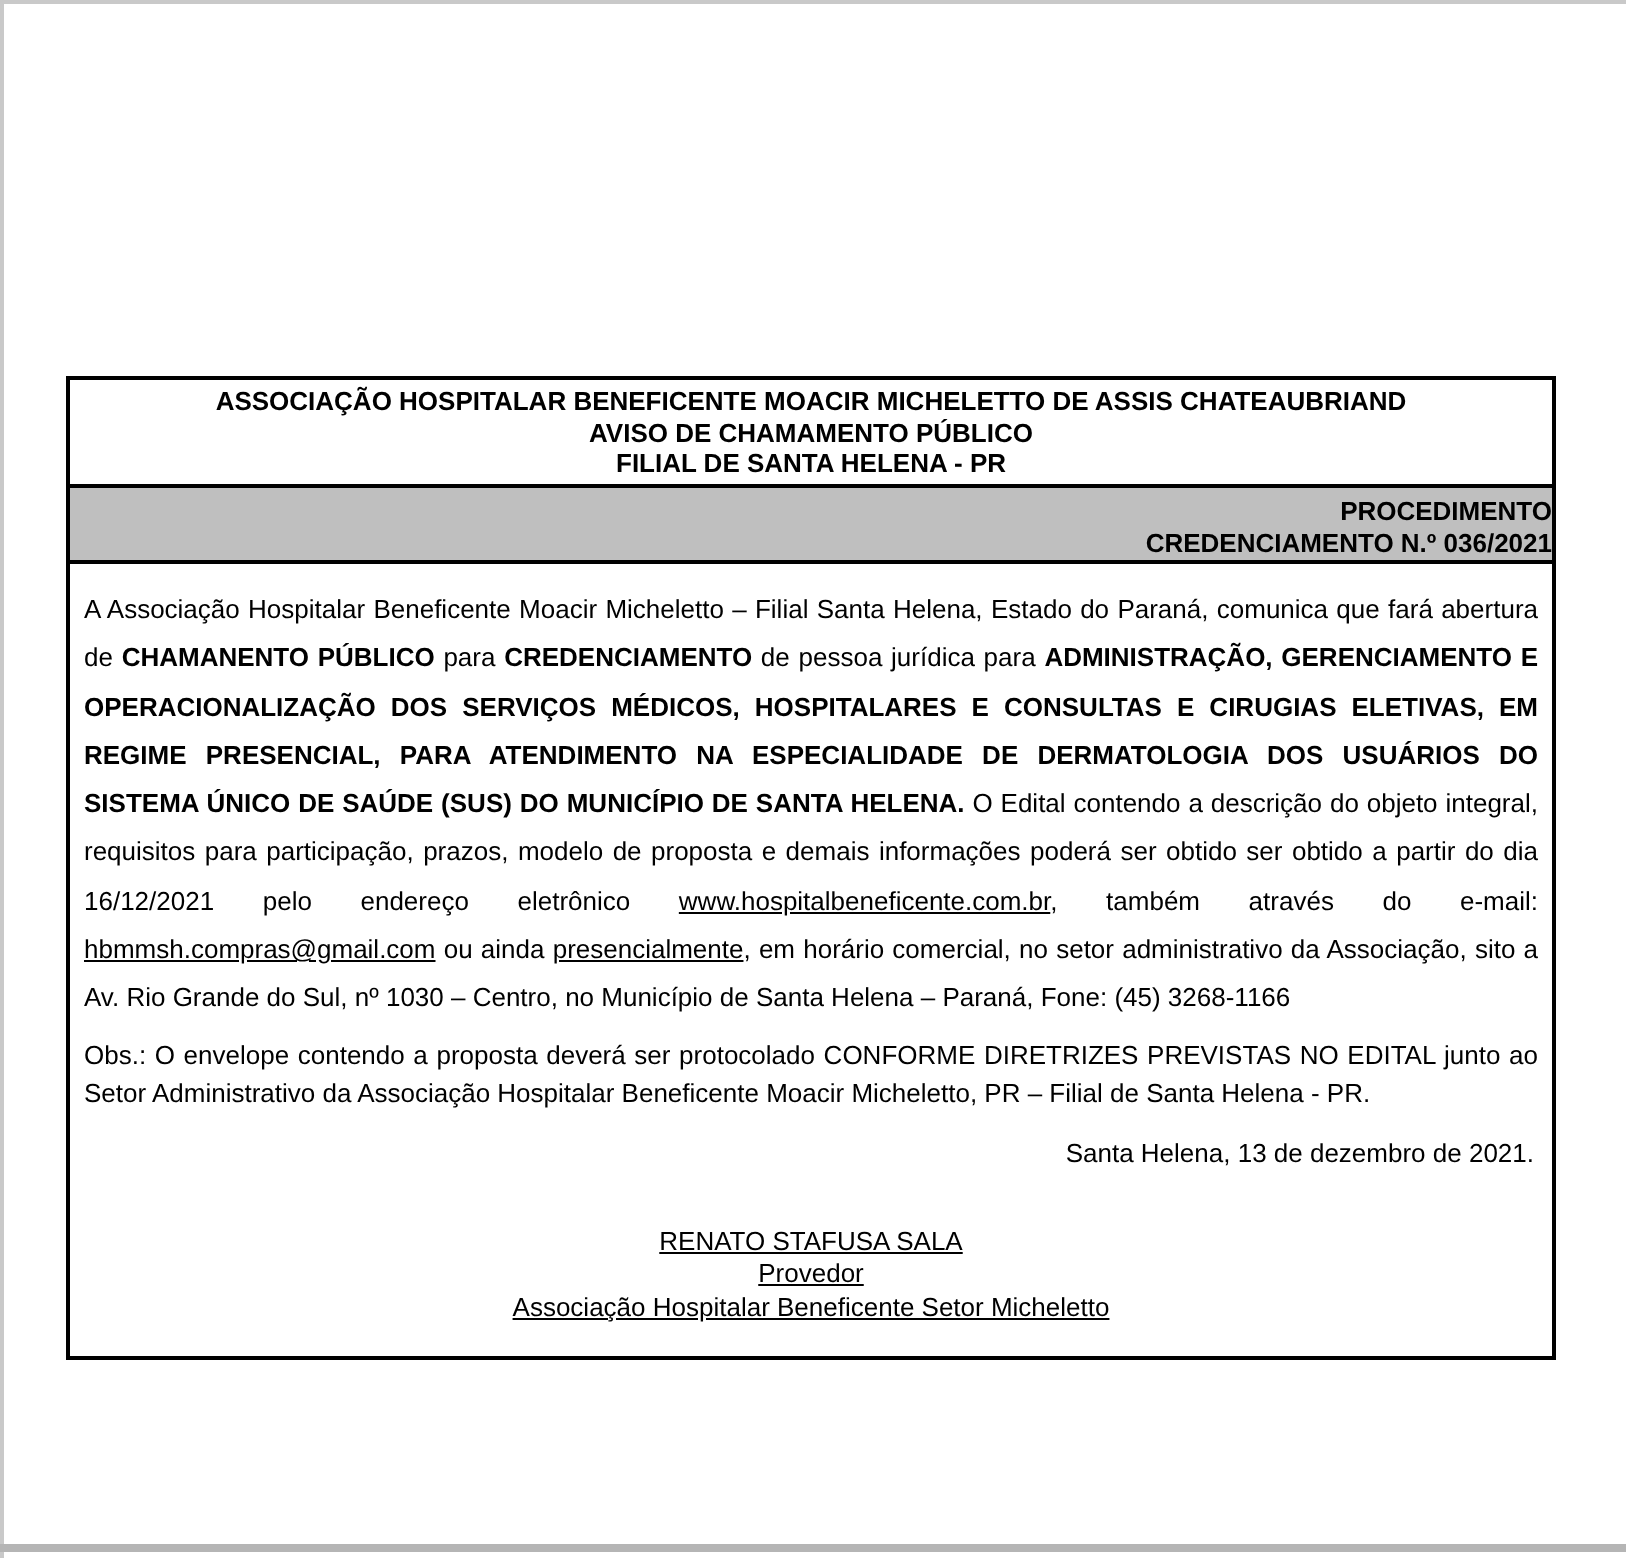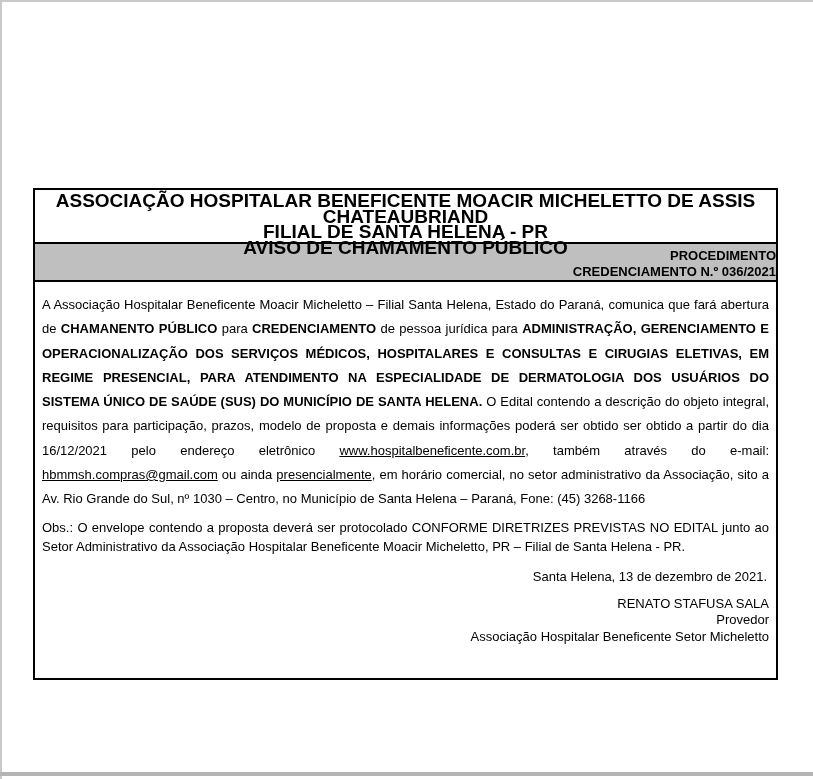--- a/index.html
+++ b/index.html
@@ -21,21 +21,21 @@
     box-sizing:border-box;
     background:#ffffff;
   }
   .row { box-sizing:border-box; width:100%; }
   .row.head {
     height:54px;
     padding:3px 8px;
     border-bottom:2px solid var(--border-black,#000000);
     text-align:center;
     font-weight:bold;
-    font-size:19px;
+    font-size:13px;
     line-height:15.6px;
   }
   .row.band {
     height:38px;
     padding:4px 0;
     border-bottom:2px solid var(--border-black,#000000);
     background:var(--band-gray,#bfbfbf);
     text-align:right;
     font-weight:bold;
     font-size:13px;
@@ -44,34 +44,34 @@
   .row.docbody {
     height:392px;
     padding:0 7px;
     font-size:13px;
   }
   .para1 { margin:11px 0 4px 0; line-height:24.3px; text-align:justify; }
   .para1 .b { font-weight:bold; }
   .para1 .u { text-decoration:underline; }
   .obs  { margin:6px 0 0 0; line-height:19px; text-align:justify; }
   .date { margin:13px 2px 0 0; line-height:16px; text-align:right; }
-  .sig  { margin-top:11px; text-align:right; line-height:16.5px; font-size:13px; }
+  .sig  { margin-top:28px; text-align:center; line-height:16.5px; font-size:13px;text-decoration:underline; }
 </style>
 </head>
 <body>
 
 <div class="frame-top"></div>
 <div class="frame-left"></div>
 
 <div class="doc">
 
   <div class="row head">
     <div>ASSOCIAÇÃO HOSPITALAR BENEFICENTE MOACIR MICHELETTO DE ASSIS CHATEAUBRIAND</div>
+    <div>AVISO DE CHAMAMENTO PÚBLICO</div>
     <div>FILIAL DE SANTA HELENA - PR</div>
-    <div>AVISO DE CHAMAMENTO PÚBLICO</div>
   </div>
 
   <div class="row band">
     <div>PROCEDIMENTO</div>
     <div>CREDENCIAMENTO N.º 036/2021</div>
   </div>
 
   <div class="row docbody">
     <p class="para1"><span>A Associação Hospitalar Beneficente Moacir Micheletto – Filial Santa Helena, Estado do Paraná, comunica que fará abertura de </span><span class="b">CHAMANENTO PÚBLICO</span><span> para </span><span class="b">CREDENCIAMENTO</span><span> de pessoa jurídica para </span><span class="b">ADMINISTRAÇÃO, GERENCIAMENTO E OPERACIONALIZAÇÃO DOS SERVIÇOS MÉDICOS, HOSPITALARES E CONSULTAS E CIRUGIAS ELETIVAS, EM REGIME PRESENCIAL, PARA ATENDIMENTO NA ESPECIALIDADE DE DERMATOLOGIA DOS USUÁRIOS DO SISTEMA ÚNICO DE SAÚDE (SUS) DO MUNICÍPIO  DE  SANTA HELENA.</span><span> O Edital contendo a descrição do objeto integral, requisitos para participação, prazos, modelo de proposta e demais informações poderá ser obtido  ser obtido a partir do dia 16/12/2021 pelo endereço eletrônico </span><span class="u">www.hospitalbeneficente.com.br</span><span>, também através do e-mail: </span><span class="u">hbmmsh.compras@gmail.com</span><span> ou ainda </span><span class="u">presencialmente</span><span>, em horário comercial, no setor administrativo da Associação, sito a Av. Rio Grande do Sul, nº 1030 – Centro, no Município de Santa Helena – Paraná, Fone: (45) 3268-1166</span></p>
     <p class="obs">Obs.: O envelope contendo a proposta deverá ser protocolado CONFORME DIRETRIZES PREVISTAS NO EDITAL junto ao Setor Administrativo da Associação Hospitalar Beneficente Moacir Micheletto, PR – Filial de Santa Helena - PR.</p>

